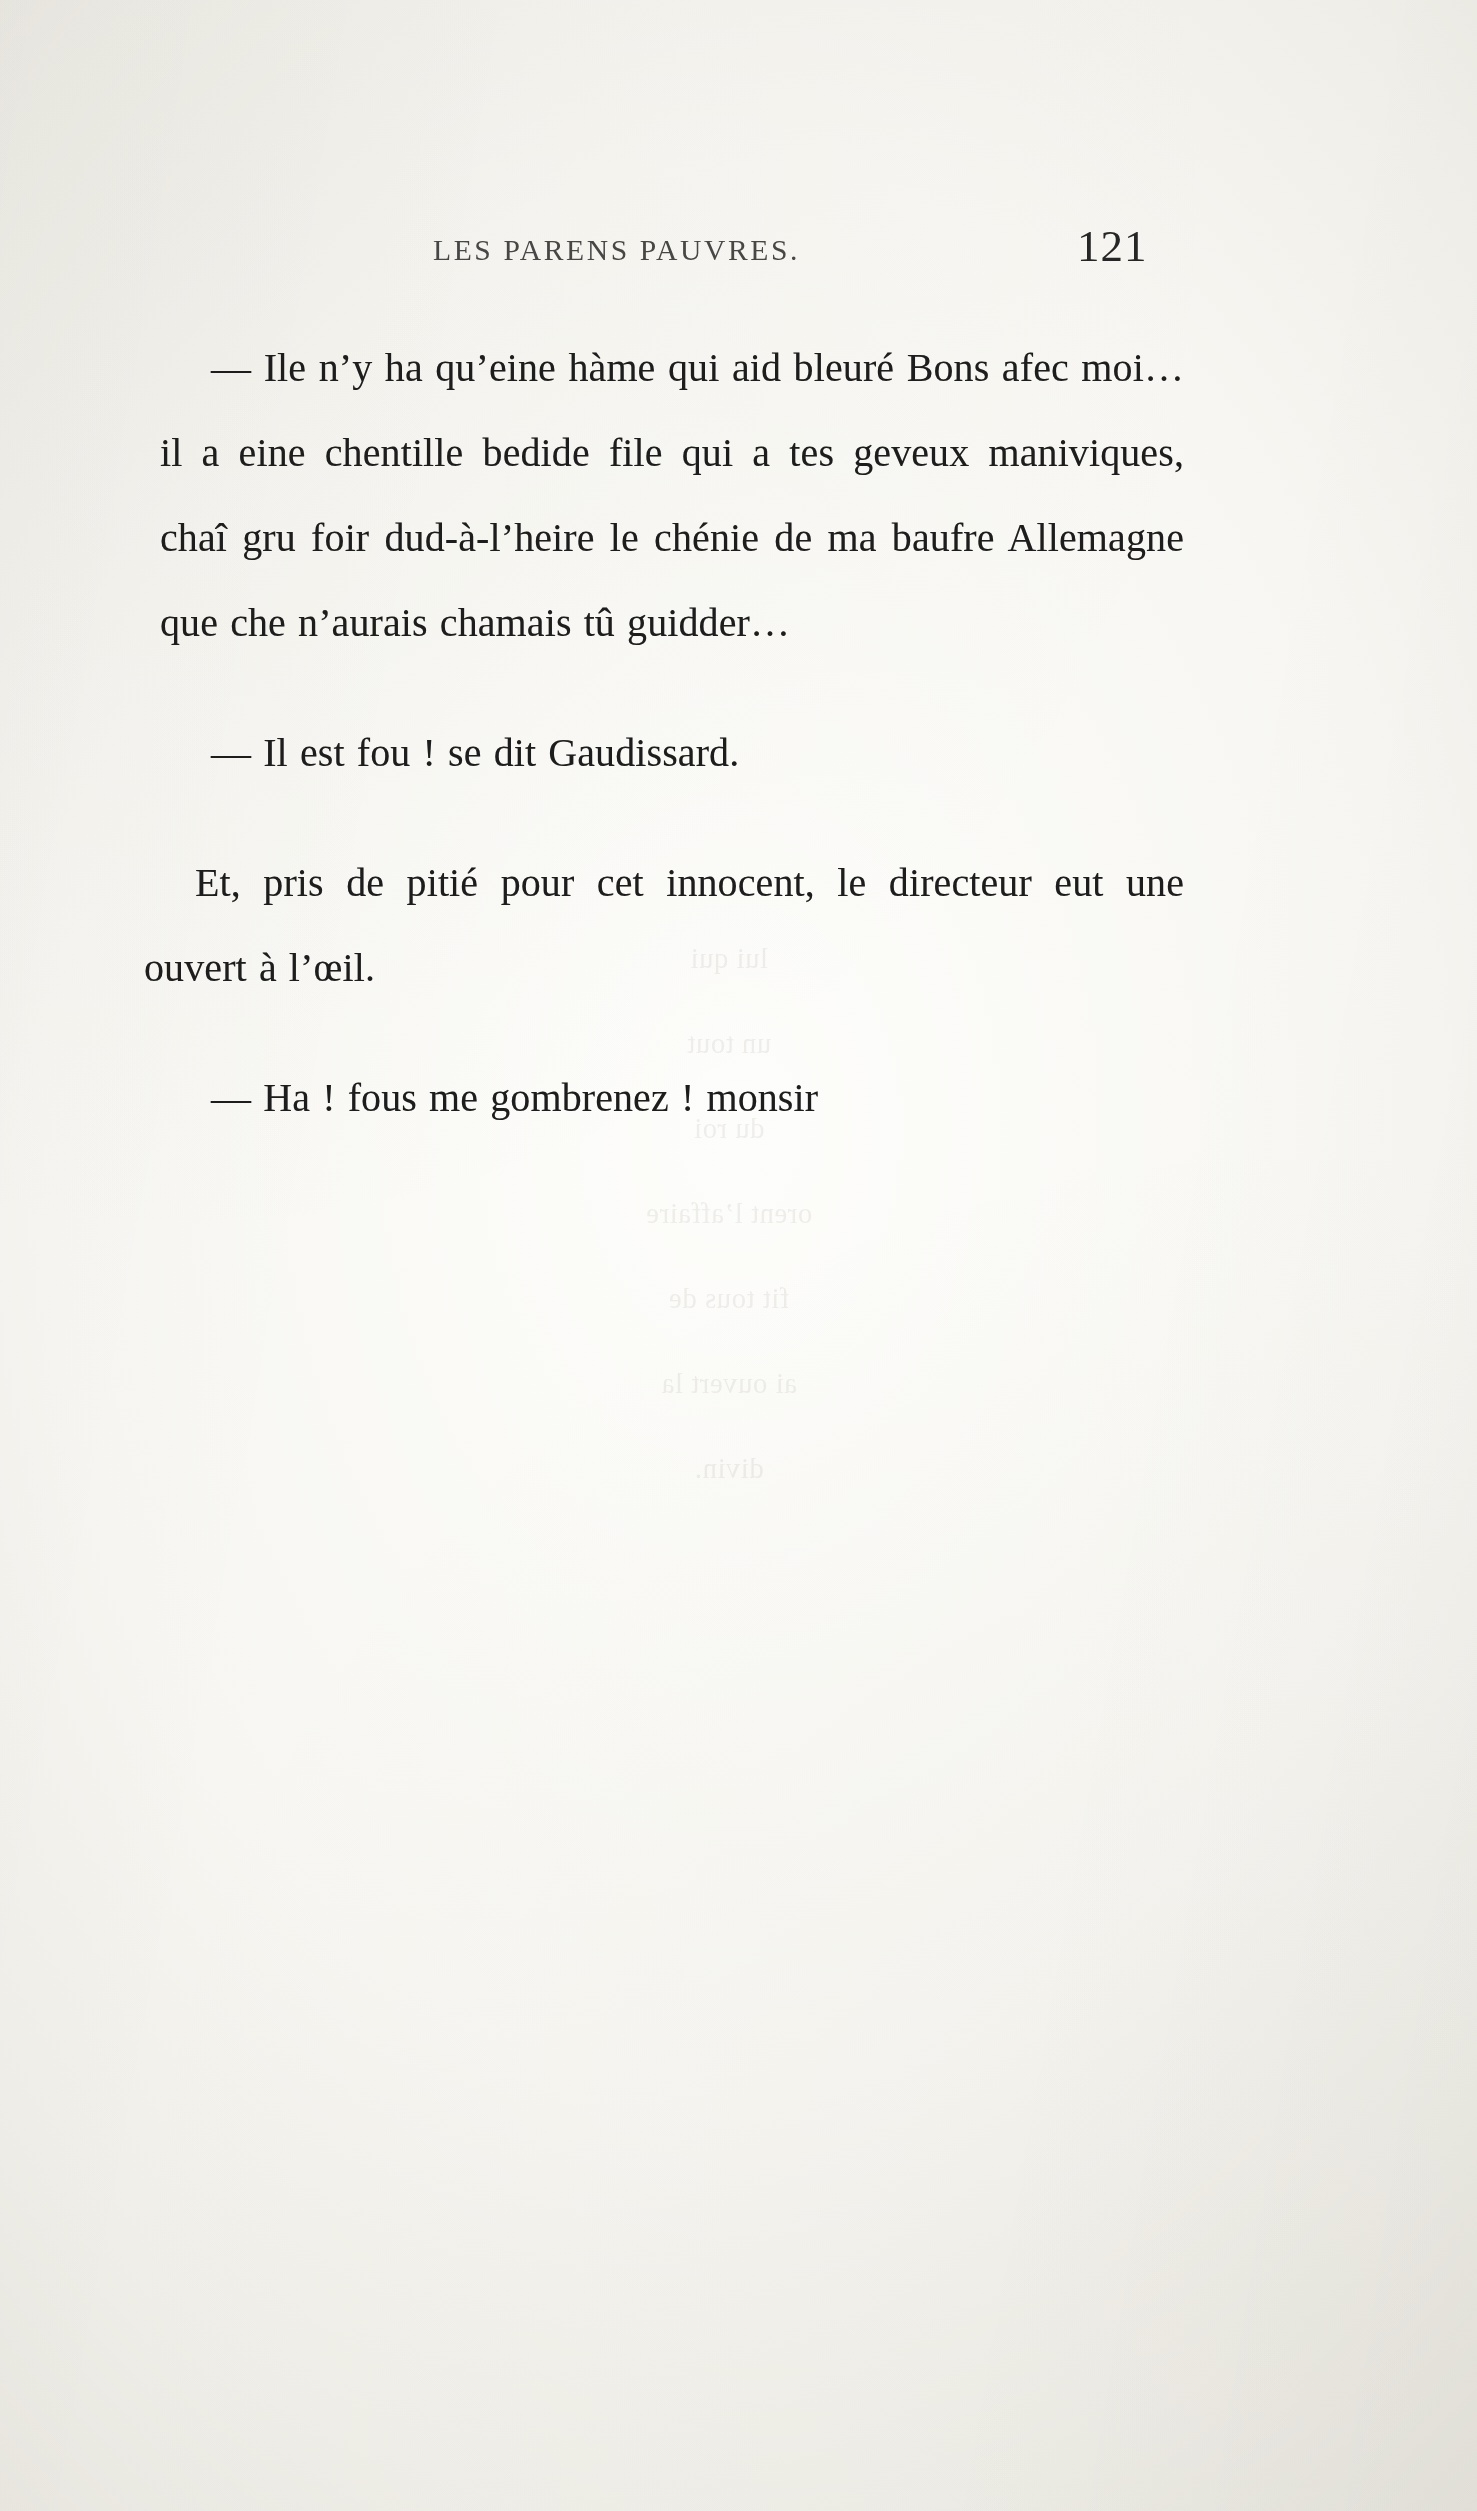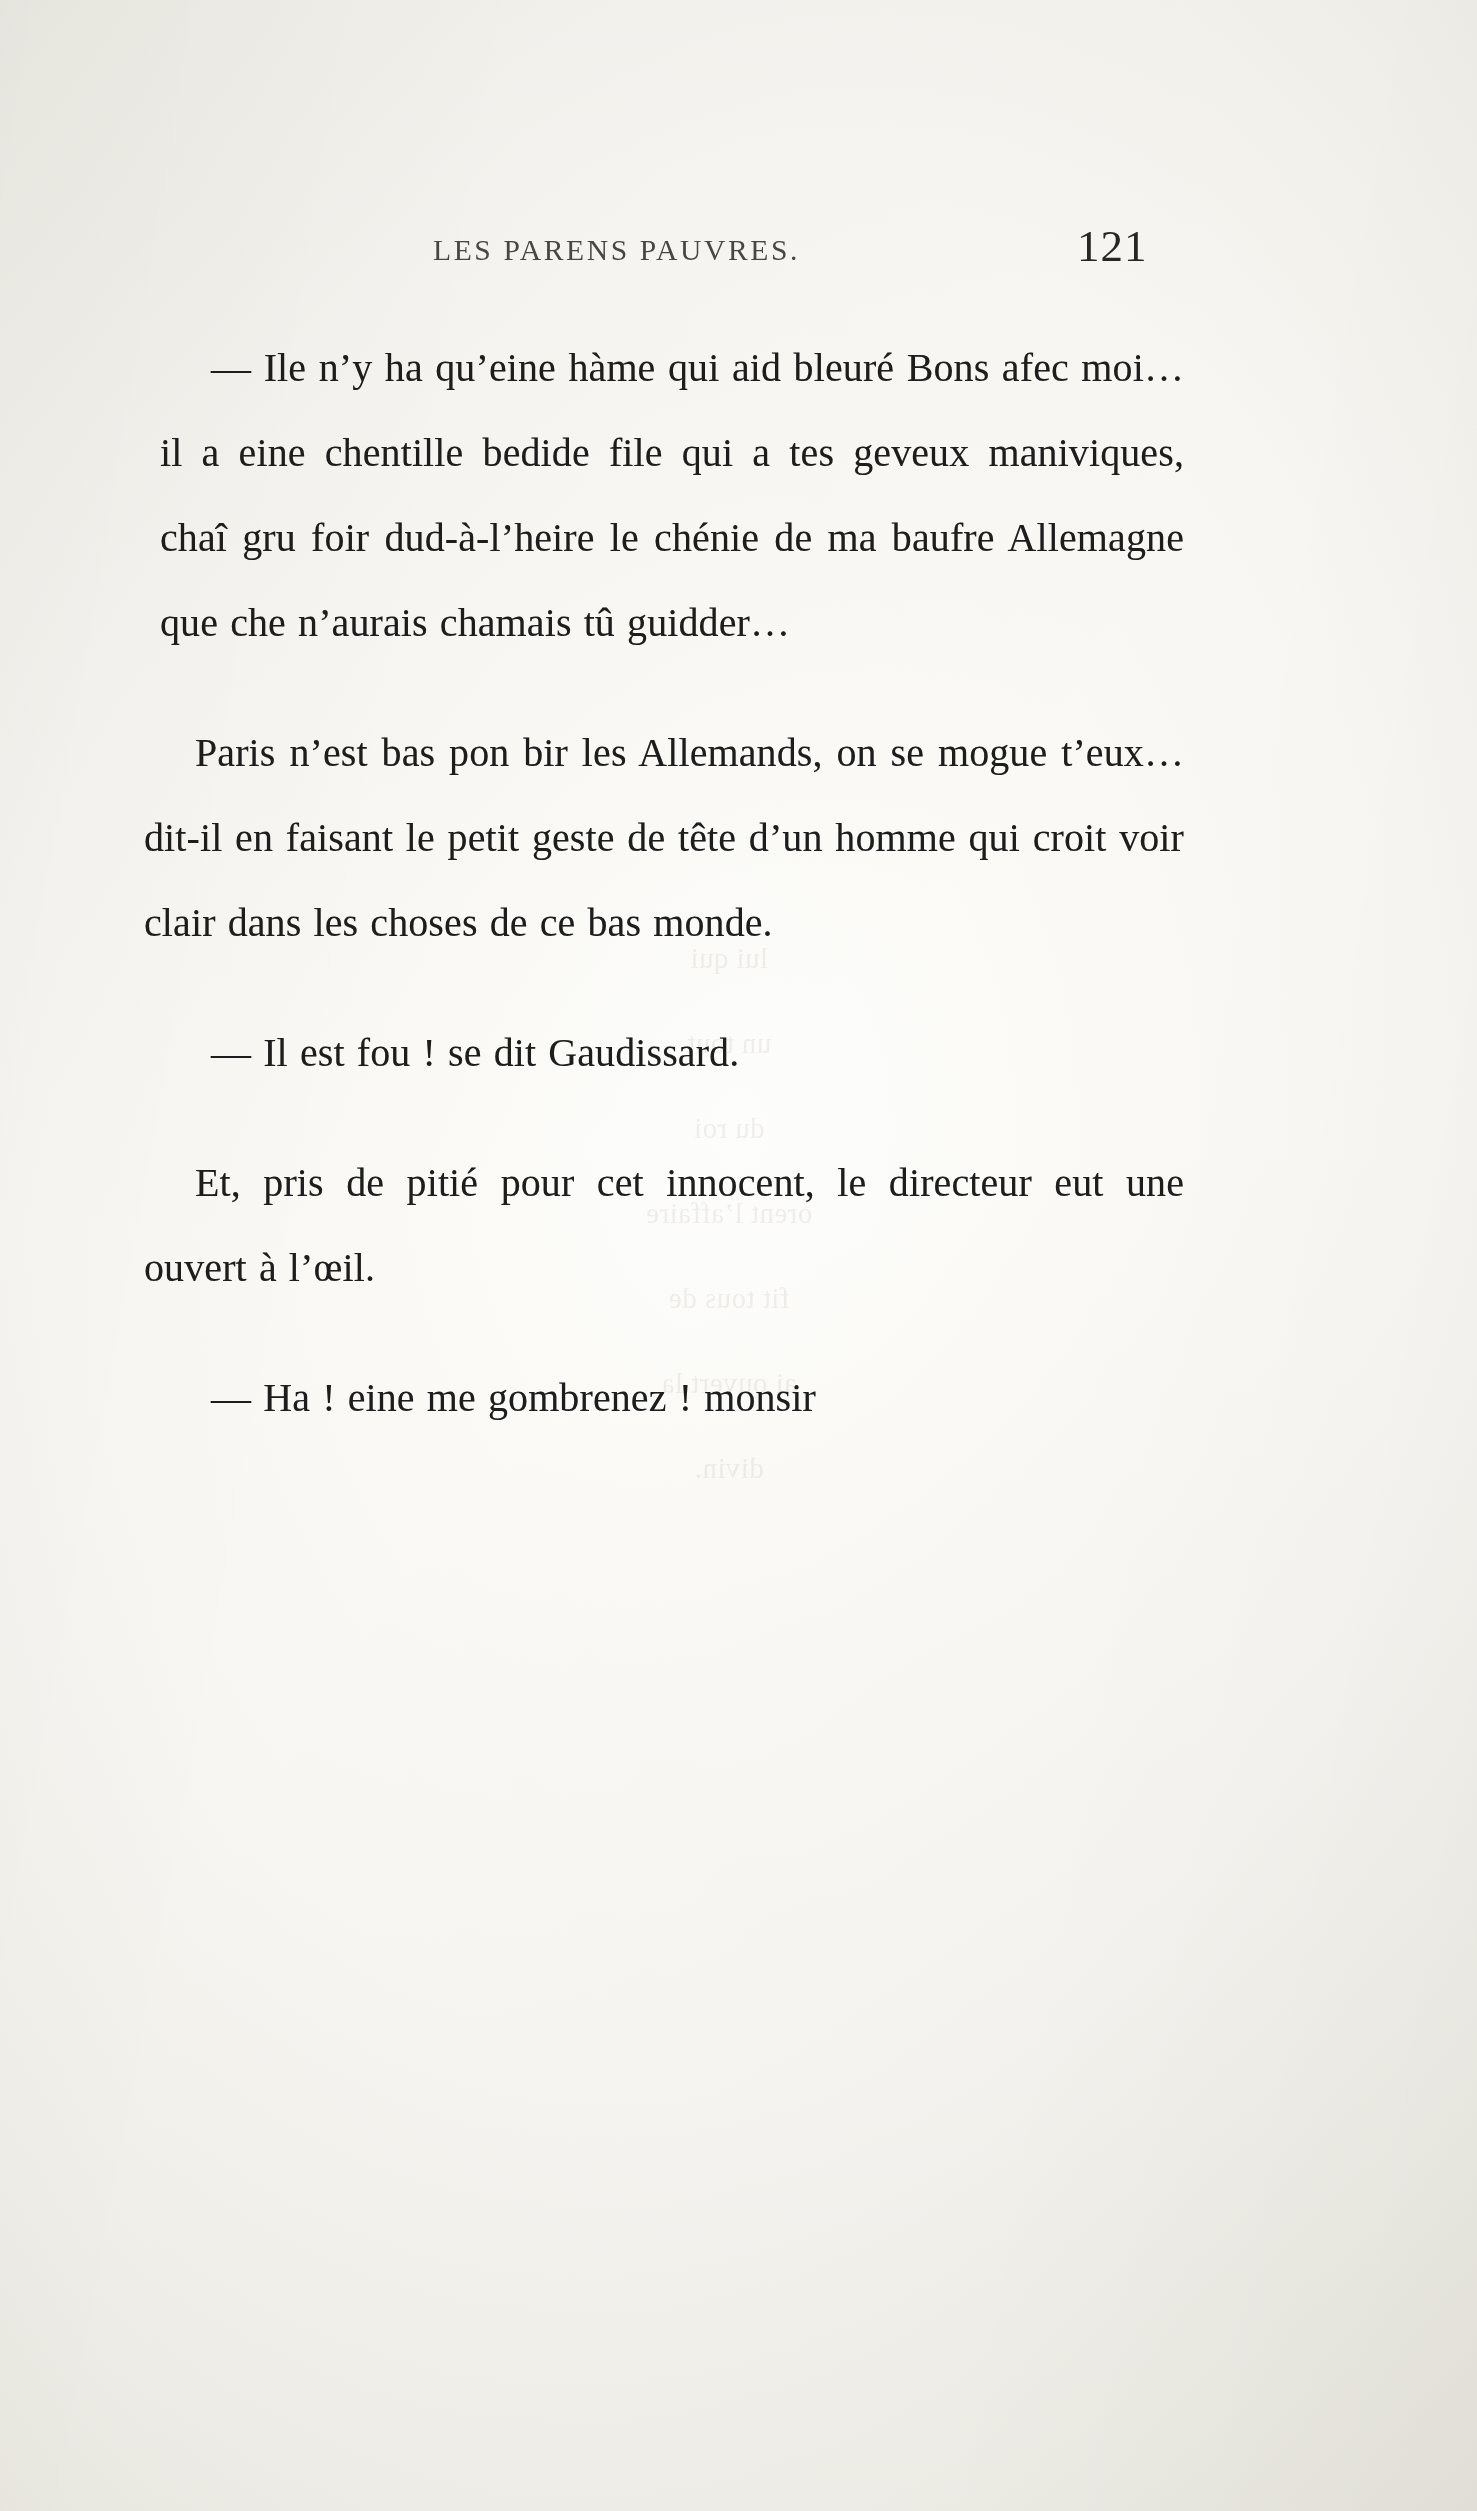--- a/index.html
+++ b/index.html
@@ -130,20 +130,19 @@
 
 <div class="content">
 
   <div class="running-head">
     <div class="head-title">LES PARENS PAUVRES.</div>
     <div class="page-number">121</div>
   </div>
 
   <div class="body-text">
     <p class="para dash-start">— Ile n’y ha qu’eine hàme qui aid bleuré Bons afec moi… il a eine chentille bedide file qui a tes geveux maniviques, chaî gru foir dud-à-l’heire le chénie de ma baufre Allemagne que che n’aurais chamais tû guidder…</p>
-    <p class="para indent">Paris n’est bas pon bir les Allemands, on se mogue t’eux… dit-il en faisant le petit geste de tête d’un homme qui croit voir clair dans les choses de ce bas monde.</p>
     <p class="para dash-start">— Il est fou ! se dit Gaudissard.</p>
     <p class="para indent">Et, pris de pitié pour cet innocent, le directeur eut une ouvert à l’œil.</p>
-    <p class="para dash-start">— Ha ! eine me gombrenez ! monsir</p>
+    <p class="para dash-start">— Ha ! fous me gombrenez ! monsir</p>
   </div>
 
 </div>
 
 
 </body></html>

